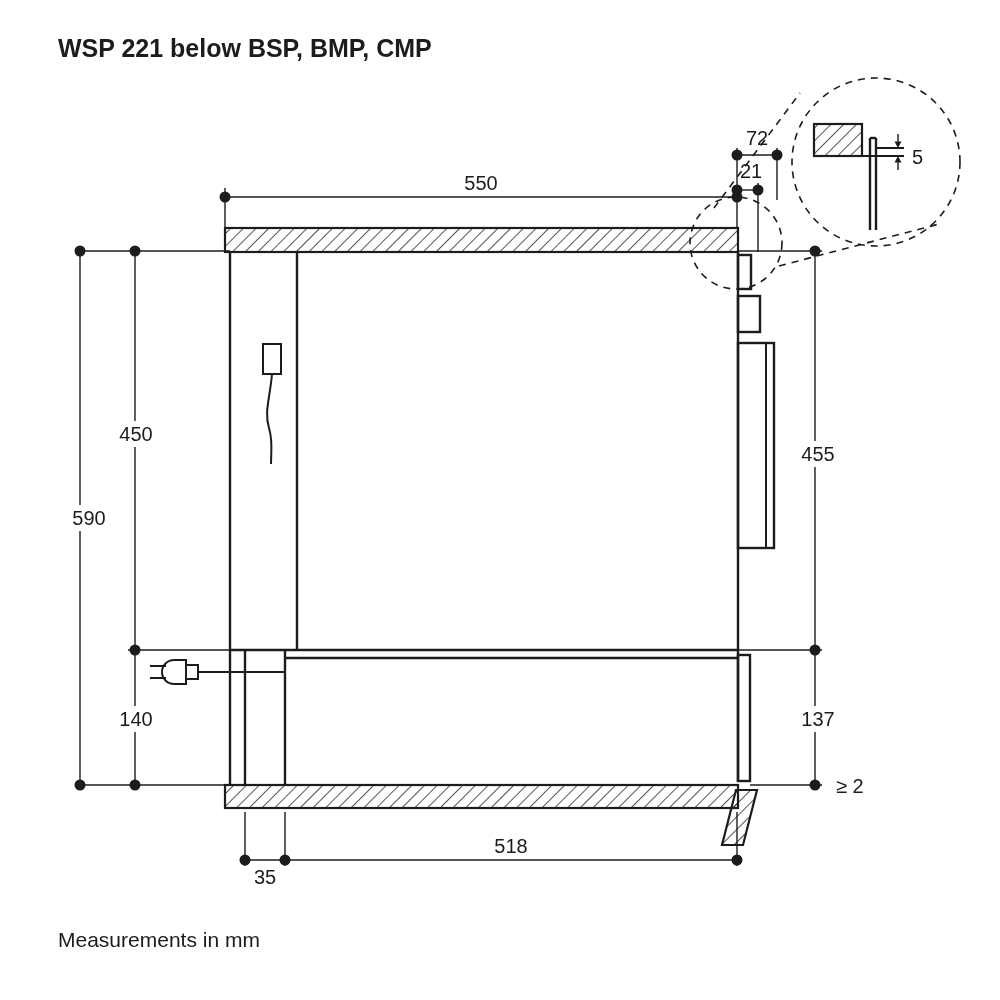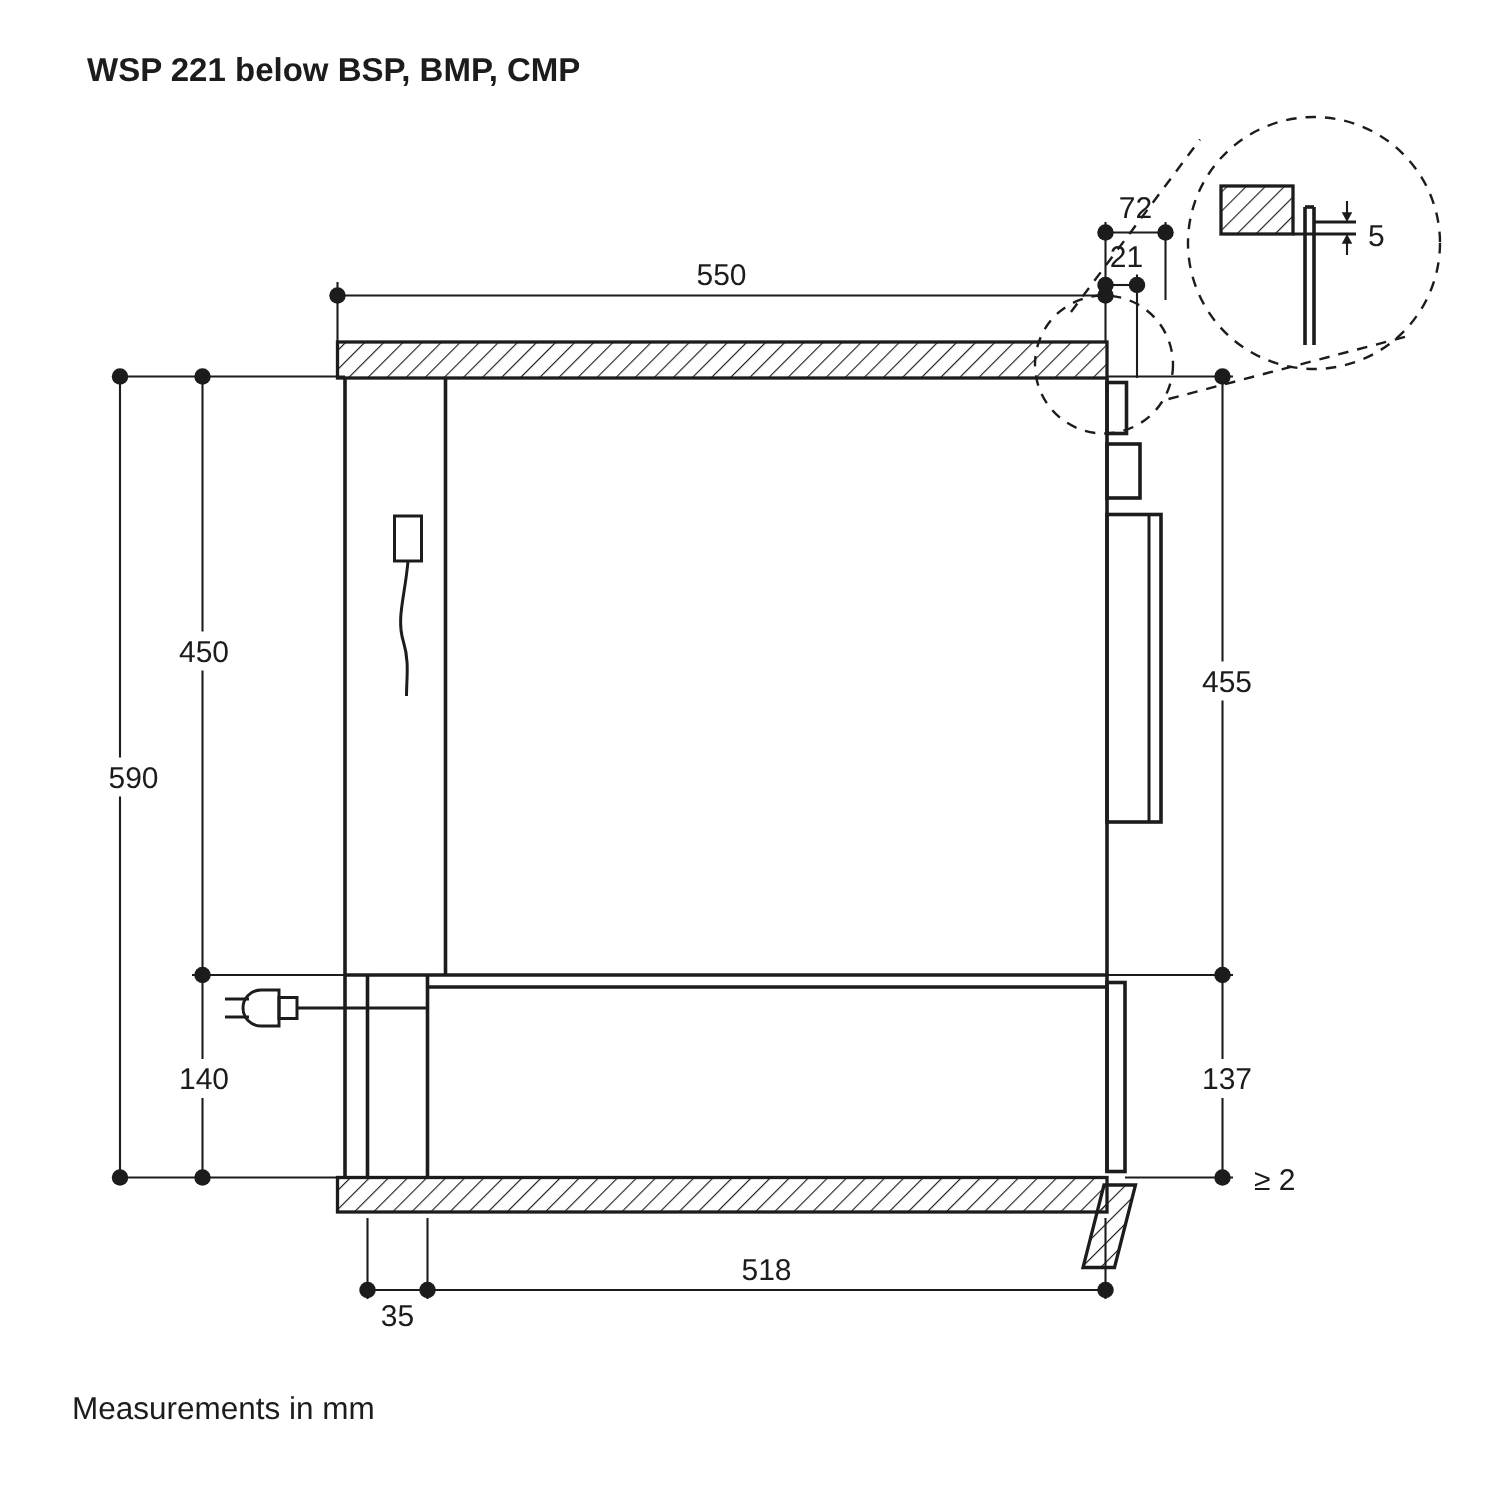--- a/index.html
+++ b/index.html
@@ -13,27 +13,27 @@
     height: 1000px;
     background: #ffffff;
     font-family: "Liberation Sans", sans-serif;
     color: #1c1c1c;
     overflow: hidden;
   }
   .title {
     position: absolute;
     left: 58px;
     top: 34px;
-    font-size: 22px;
+    font-size: 25px;
     font-weight: 700;
     color: #1c1c1c;
   }
   .footer-note {
     position: absolute;
-    left: 48px;
+    left: 58px;
     top: 928px;
     font-size: 21px;
     font-weight: 400;
     color: #1c1c1c;
   }
   svg { position: absolute; left: 0; top: 0; }
   .struct { stroke: #1c1c1c; stroke-width: 2.4; fill: none; }
   .struct-thin { stroke: #1c1c1c; stroke-width: 2; fill: none; }
   .hatched { fill: url(#hatch); stroke: #1c1c1c; stroke-width: 2.2; }
   .dim { stroke: #1c1c1c; stroke-width: 1.4; fill: none; }

